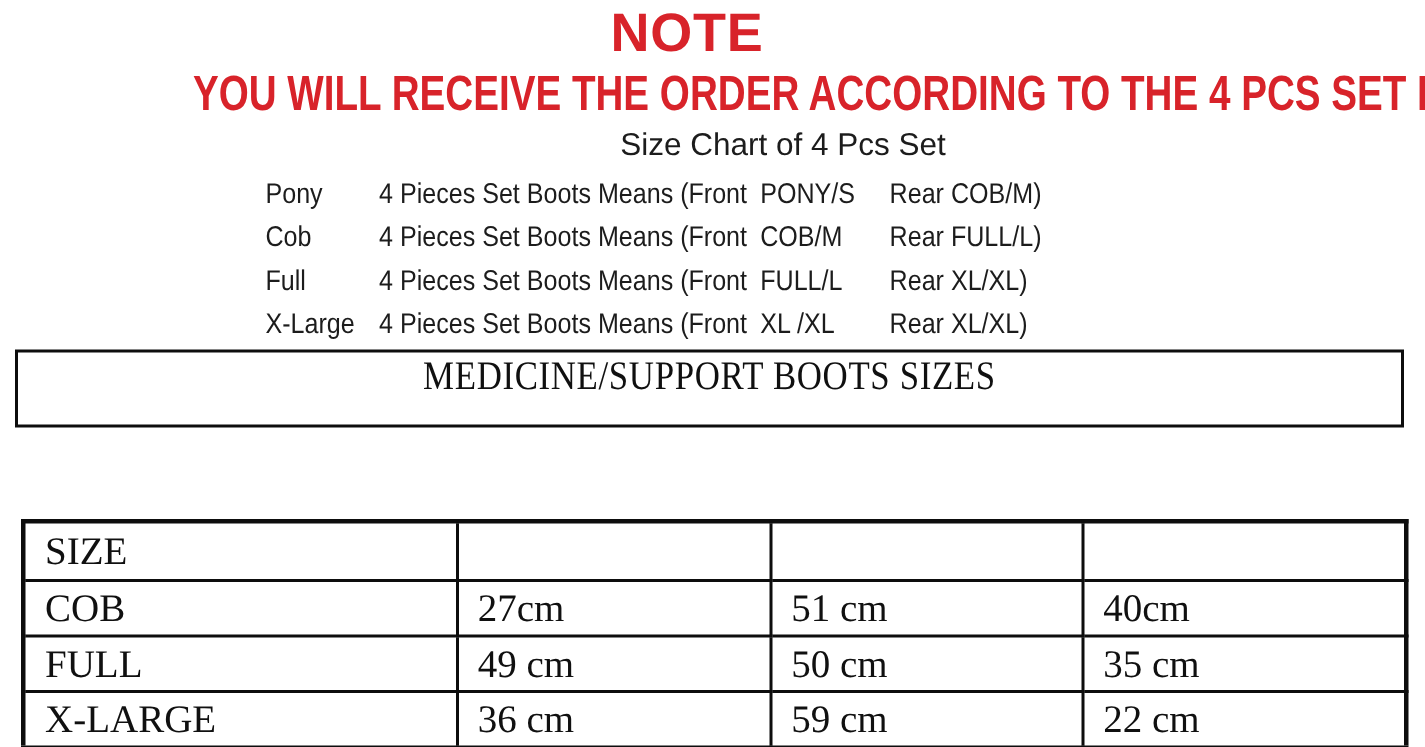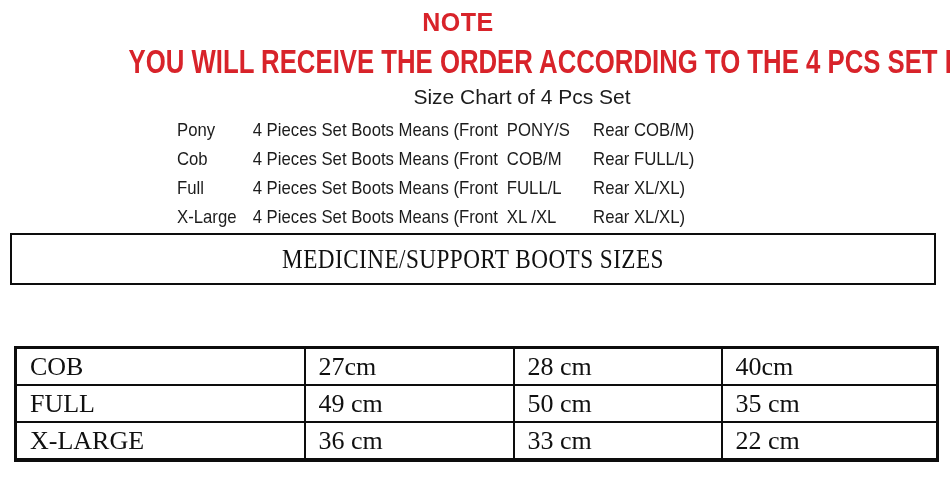--- a/index.html
+++ b/index.html
@@ -18,21 +18,21 @@
     text-align: center;
     position: relative;
     left: -17px;
     margin-top: 2px;
     line-height: 40px;
     height: 40px;
   }
   .note-title span {
     color: #d8232a;
     font-weight: 700;
-    font-size: 25px;
+    font-size: 36px;
     letter-spacing: 0.5px;
   }
   .note-subtitle {
     text-align: center;
     margin-top: 2px;
     line-height: 36px;
     height: 36px;
     white-space: nowrap;
   }
   .note-subtitle span {
@@ -71,21 +71,21 @@
   .sr-rear  { margin-left: 14px; }
 
   
   .medicine-box {
     box-sizing: border-box;
     width: 926px;
     height: 52px;
     margin: 2px 0 0 10px;
     border: 2px solid #0d0d0d;
     display: flex;
-    align-items: center;
+    align-items: flex-start;
     justify-content: center;
   }
   .medicine-box span {
     font-family: "Liberation Serif", serif;
     font-size: 27px;
     color: #101010;
     letter-spacing: 0.5px;
     white-space: nowrap;
     display: inline-block;
     transform: scaleX(0.86);
@@ -161,32 +161,38 @@
 </div>
 
 <table class="size-table">
   <colgroup>
       <col class="c1">
       <col class="c2">
       <col class="c3">
       <col class="c4">
     </colgroup>
   <tbody>
+    <tr class="header-row">
+      <td>SIZE</td>
+      <td></td>
+      <td></td>
+      <td></td>
+    </tr>
     <tr>
       <td>COB</td>
       <td>27cm</td>
-      <td>28 cm</td>
+      <td>51 cm</td>
       <td>40cm</td>
     </tr>
     <tr>
       <td>FULL</td>
       <td>49 cm</td>
       <td>50 cm</td>
       <td>35 cm</td>
     </tr>
     <tr>
       <td>X-LARGE</td>
       <td>36 cm</td>
-      <td>33 cm</td>
+      <td>59 cm</td>
       <td>22 cm</td>
     </tr>
   </tbody>
 </table>
 
 </body></html>

